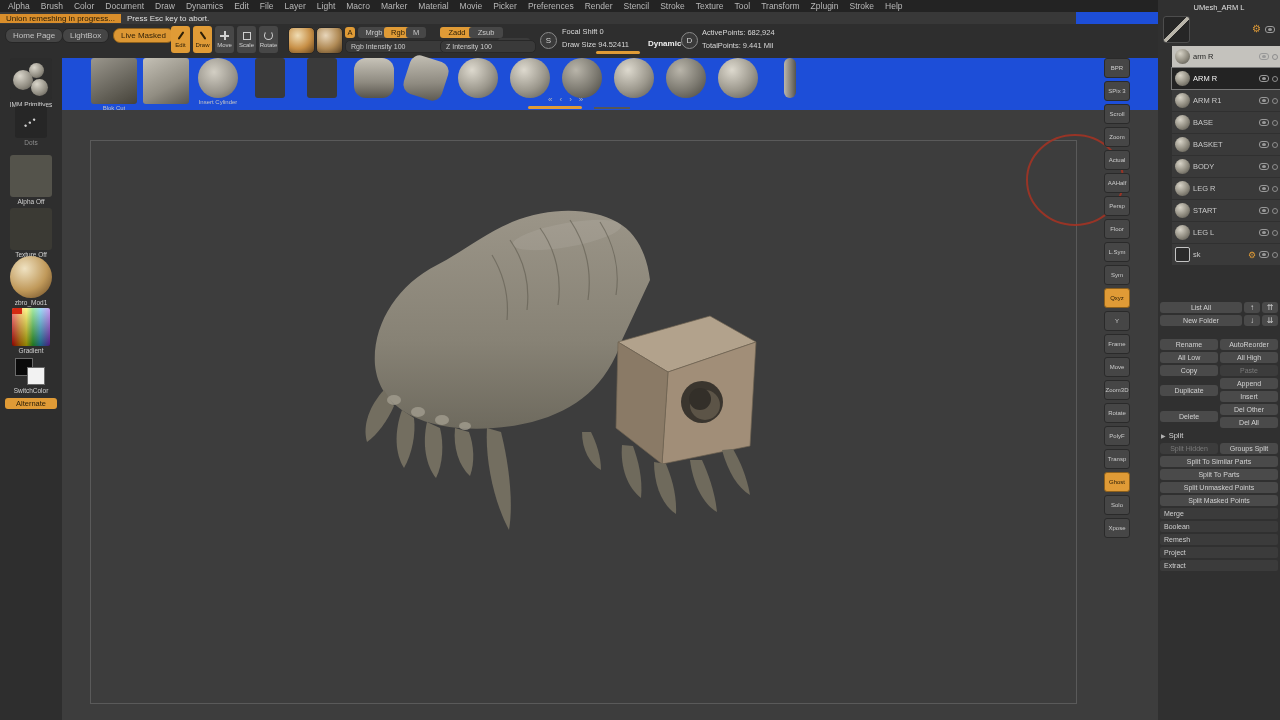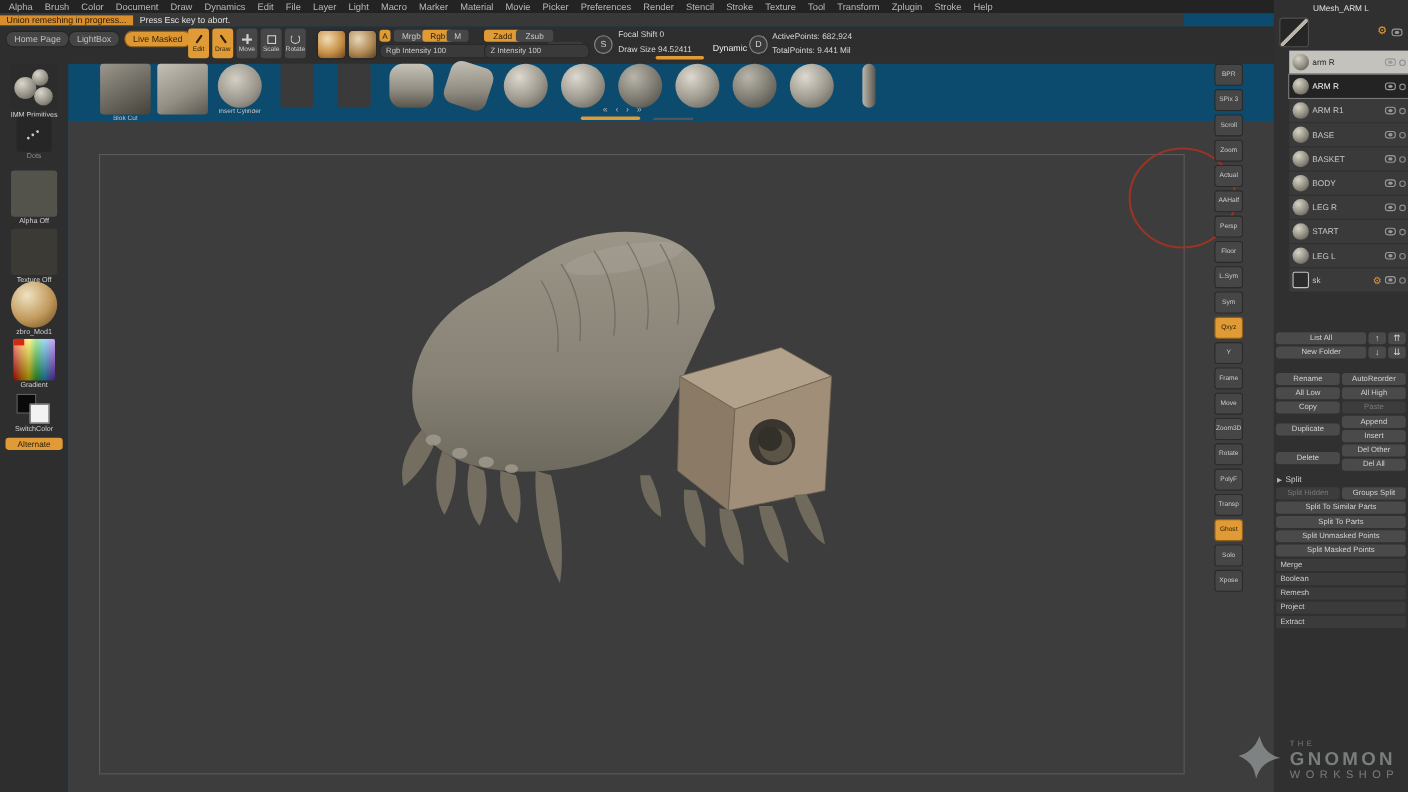--- a/index.html
+++ b/index.html
@@ -1,16 +1,16 @@
 <!DOCTYPE html>
 <html><head>
 <meta charset="utf-8">
 <style>
   html,body{margin:0;padding:0;background:#1b1b1b}
-  .app{position:relative;width:1280px;height:720px;overflow:hidden;background:#0c4a6e;
+  .app{position:relative;width:1280px;height:720px;overflow:hidden;background:#1d4ed8;
        font-family:"Liberation Sans",sans-serif;color:#c9c9c9}
   .abs{position:absolute}
 
   
   .menubar{left:0;top:0;width:1280px;height:12px;background:#232323;display:flex;align-items:center;
            gap:11px;padding-left:8px;font-size:8.5px;color:#b8b8b8;box-sizing:border-box}
   .menu-item{white-space:nowrap;cursor:default}
 
   
   .statusbar{left:0;top:12px;width:1076px;height:12px;background:#383838;display:flex;align-items:center;font-size:8px}
@@ -38,21 +38,21 @@
   .small-btn.orange{background:#e09b36;color:#2e2008}
   .small-btn.disabled{background:#3b3b3b;color:#767676}
   .slider{position:absolute;height:11px;border-radius:5px;background:#3a3a3a;border:1px solid #282828;
           font-size:7px;color:#cccccc;display:flex;align-items:center;padding:0 5px;white-space:nowrap}
   .mat-thumb{position:absolute;width:25px;height:25px;border-radius:5px;border:1px solid #262626;
              background:radial-gradient(circle at 35% 30%,#f0ddb4,#c78f46 55%,#6e4b21 95%)}
   .mat-thumb.m2{background:radial-gradient(circle at 35% 30%,#e8d6bb,#b08a55 55%,#5f4524 95%)}
   .circ-icon{position:absolute;width:15px;height:15px;border-radius:50%;border:1px solid #8a8a8a;background:#3a3a3a;
              color:#d5d5d5;font-size:8px;display:flex;align-items:center;justify-content:center}
   .info-text{position:absolute;font-size:7.5px;color:#d8d8d8;white-space:nowrap}
-  .dyn{font-weight:normal;font-size:8px;color:#efefef}
+  .dyn{font-weight:bold;font-size:8px;color:#efefef}
   .ds-underline{position:absolute;height:3px;border-radius:2px;background:#e09b36}
 
   
   .strip{left:92px;top:58px;height:52px;display:flex;gap:8px;align-items:flex-start}
   .strip-item{display:flex;flex-direction:column;align-items:center;width:44px}
   .strip-thumb{width:40px;height:40px;border-radius:3px;background:#3a3a3a}
   .strip-label{font-size:6px;color:#c4c4c4;margin-top:1px;height:7px;max-width:52px;white-space:nowrap;overflow:hidden}
   .t-cube-dark .strip-thumb{width:46px;height:46px;background:linear-gradient(150deg,#9b978d,#6b685f 55%,#454239)}
   .t-cube .strip-thumb{width:46px;height:46px;background:linear-gradient(150deg,#c5c1b6,#918d82 60%,#5a574f)}
   .t-cyl-top .strip-thumb{border-radius:50%;background:radial-gradient(circle at 40% 35%,#d3cfc4,#98948b 60%,#5f5c54)}
@@ -577,24 +577,14 @@
       <div class="flat">Merge</div>
           <div class="flat">Boolean</div>
           <div class="flat">Remesh</div>
           <div class="flat">Project</div>
           <div class="flat">Extract</div>
         </div>
     </div>
 
   </div>
 
-  <div class="watermark abs">
-    <svg width="40" height="46" viewBox="0 0 40 46">
-      <path d="M20 1 C16 12 9 17 1 19 C10 23 15 28 17 40 C20 29 27 23 39 21 C28 18 23 12 20 1 Z" fill="#aab0b0"></path>
-    </svg>
-    <div class="wm-text">
-      <div class="wm-the">THE</div>
-      <div class="wm-gnomon">GNOMON</div>
-      <div class="wm-workshop">WORKSHOP</div>
-    </div>
-  </div>
 
 </div>
 
 </body></html>

